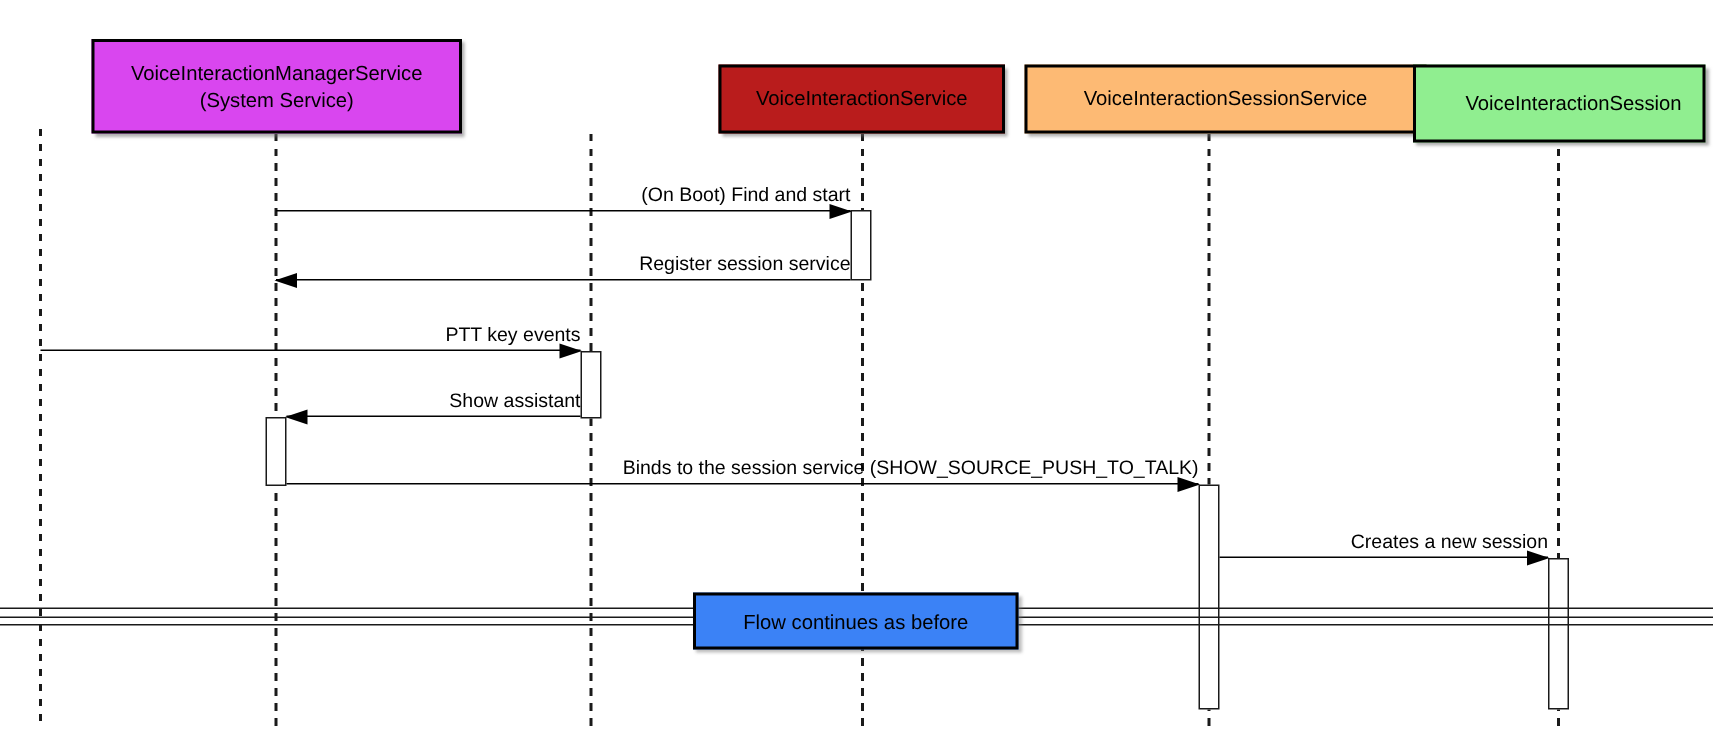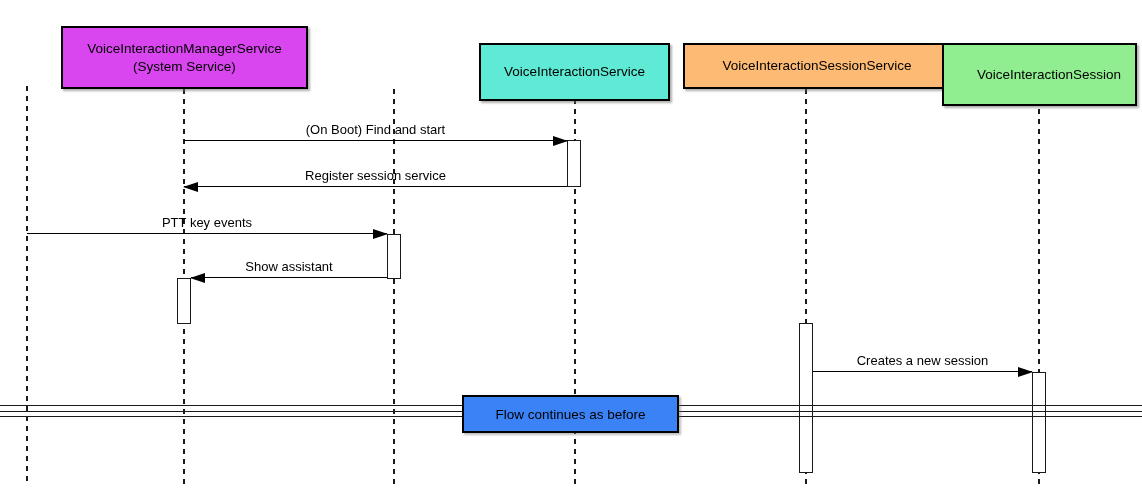--- a/index.html
+++ b/index.html
@@ -49,21 +49,21 @@
   .msg {
     position: absolute;
     height: 22px;
     border-bottom: 1.6px solid #000;
     z-index: 5;
     box-sizing: content-box;
   }
   .msg-label {
     position: absolute;
     left: 0; right: 0; bottom: 3px;
-    text-align: center;
+    text-align: right;
     font-size: 13px;
     white-space: nowrap;
   }
   .arrowhead { position: absolute; width: 0; height: 0; bottom: -6px; }
   .arrowhead.right {
     right: -1px;
     border-left: 15px solid #000;
     border-top: 5px solid transparent;
     border-bottom: 5px solid transparent;
   }
@@ -102,27 +102,27 @@
   <div class="lifeline" style="left:393px;  top:89px;  height:396px"></div>
   <div class="lifeline" style="left:573.5px;top:89px;  height:396px"></div>
   <div class="lifeline" style="left:805px;  top:89px;  height:396px"></div>
   <div class="lifeline" style="left:1038px; top:89px;  height:396px"></div>
 
 
   <div class="pbox" style="left: 61px; top: 26px; width: 247px; height: 63px; background-color: #d946ef;">
     <span>VoiceInteractionManagerService
 (System Service)</span>
   </div>
-  <div class="pbox" style="left: 479px; top: 43px; width: 191px; height: 58px; background-color: #5eead4;">
+  <div class="pbox" style="left: 479px; top: 43px; width: 191px; height: 46px; background-color: #b91c1c;">
     <span>VoiceInteractionService</span>
   </div>
   <div class="pbox" style="left: 683px; top: 43px; width: 268px; height: 46px; background-color: #fdba74;">
     <span>VoiceInteractionSessionService</span>
   </div>
-  <div class="pbox" style="left: 942px; top: 43px; width: 195px; height: 63px; background-color: rgb(144, 238, 144); padding-left: 19px;">
+  <div class="pbox" style="left: 942px; top: 43px; width: 195px; height: 52px; background-color: rgb(144, 238, 144); padding-left: 19px;">
     <span>VoiceInteractionSession</span>
   </div>
 
   <div class="activation" style="left:567px;  top:140px;   height:47px"></div>
   <div class="activation" style="left:387px;  top:233.5px; height:45px"></div>
   <div class="activation" style="left:177px;  top:277.5px; height:46px"></div>
   <div class="activation" style="left:799px;  top:322.5px; height:150px"></div>
   <div class="activation" style="left:1032px; top:371.5px; height:101px"></div>
 
   <div class="msg" style="left:184px; top:118px; width:383px">
@@ -138,20 +138,24 @@
   <div class="msg" style="left:27px; top:211px; width:360px">
     <div class="msg-label">PTT key events</div>
     <div class="arrowhead right"></div>
   </div>
 
   <div class="msg" style="left:191px; top:255px; width:196px">
     <div class="msg-label">Show assistant</div>
     <div class="arrowhead left"></div>
   </div>
 
+  <div class="msg" style="left:191px; top:300px; width:608px">
+    <div class="msg-label">Binds to the session service (SHOW_SOURCE_PUSH_TO_TALK)</div>
+    <div class="arrowhead right"></div>
+  </div>
 
   <div class="msg" style="left:813px; top:349px; width:219px">
     <div class="msg-label">Creates a new session</div>
     <div class="arrowhead right"></div>
   </div>
 
   <div class="divider-line" style="top:404.5px"></div>
   <div class="divider-line" style="top:410.5px"></div>
   <div class="divider-line" style="top:415.5px"></div>
   <div class="divider-box" style="left:462px; top:395px; width:217px; height:38px">

